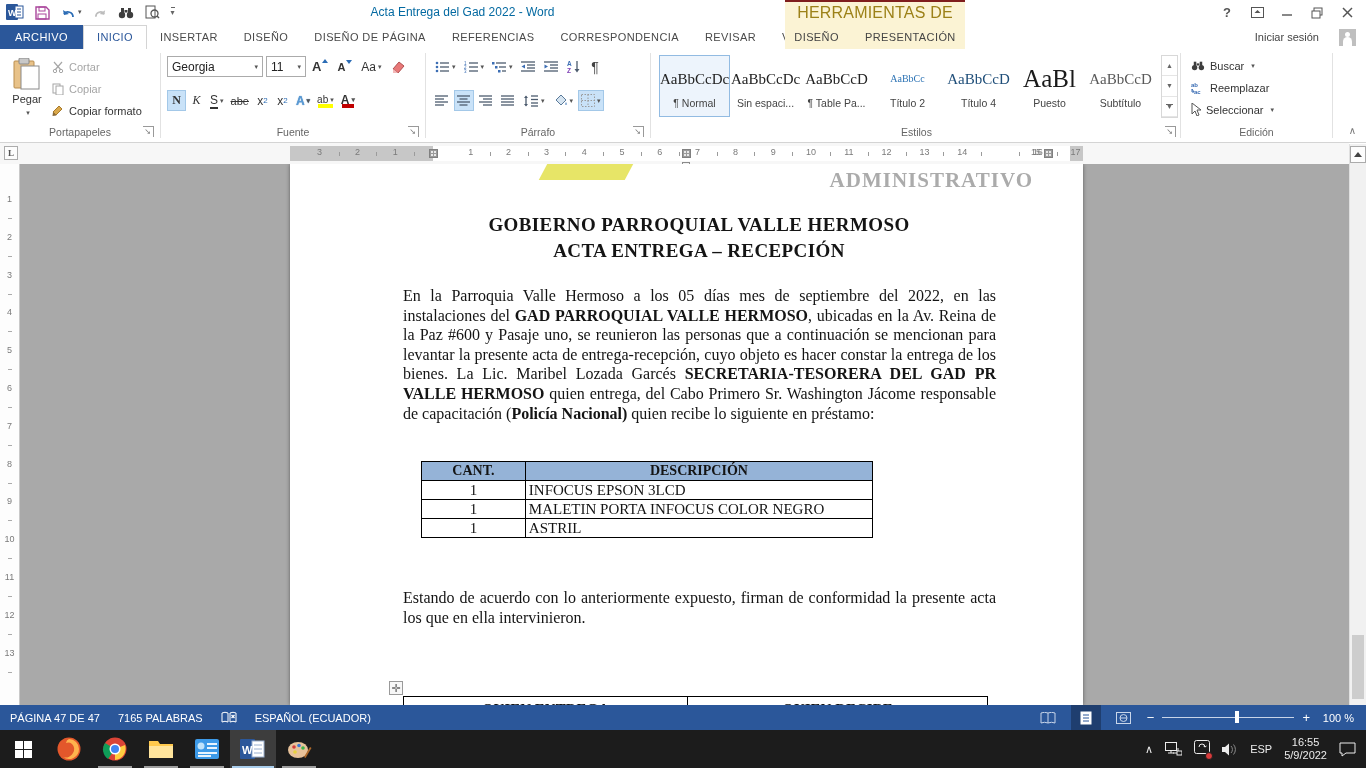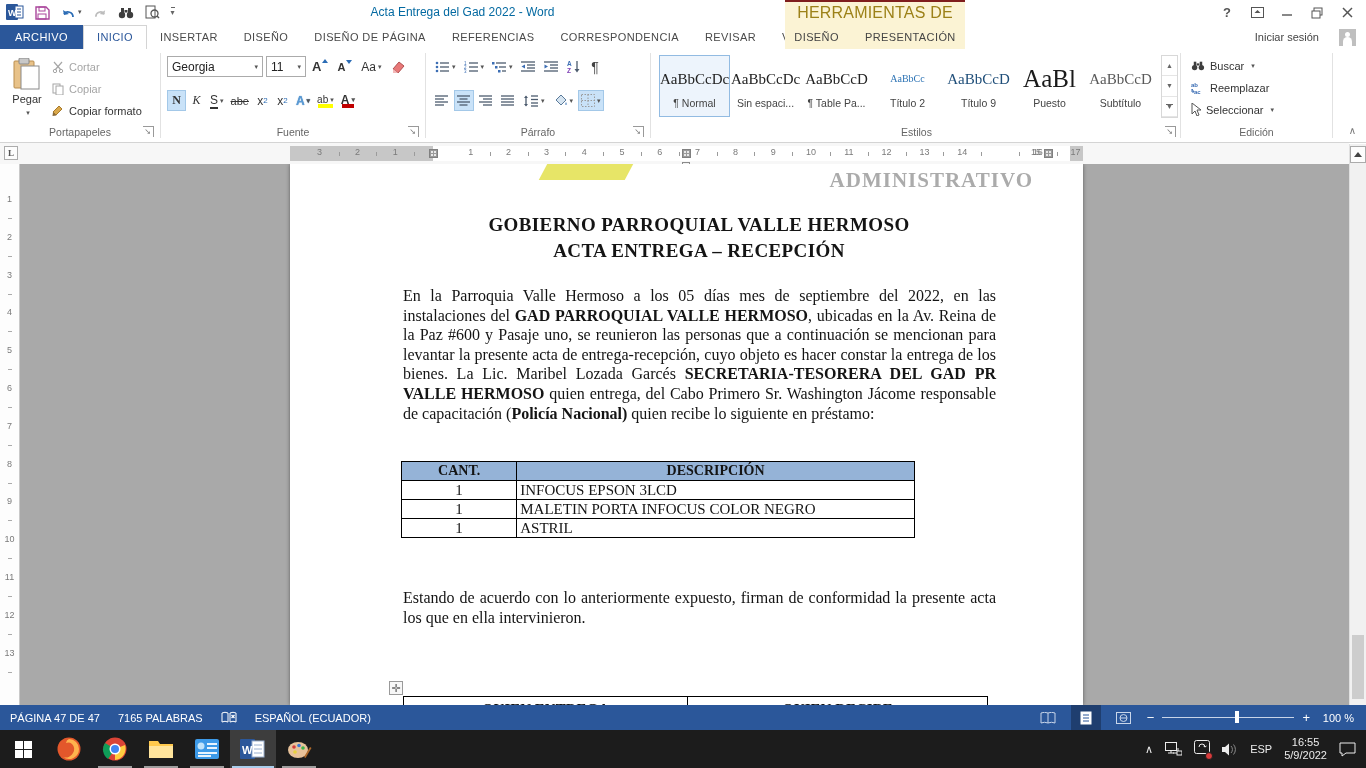--- a/index.html
+++ b/index.html
@@ -88,21 +88,21 @@
   .v-ruler{position:absolute;left:0;top:0;width:20px;height:100%;background:#FDFDFD;border-right:1px solid #C9C9C9}
   .vnum{position:absolute;left:0;width:19px;text-align:center;font-size:9px;color:#7A7A7A}
   .vtick{position:absolute;left:8px;width:4px;height:1px;background:#ABABAB}
   .page{position:absolute;left:290px;top:0;width:793px;height:541px;background:#fff;box-shadow:0 0 4px rgba(0,0,0,.45);font-family:"Liberation Serif",serif;color:#141414;overflow:hidden}
   .logo-shape{position:absolute;left:253px;top:0;width:86px;height:16px;background:#E7E567;transform:skewX(-28deg)}
   .watermark{position:absolute;right:50px;top:4px;font-size:21px;font-weight:bold;color:#ABABAB;letter-spacing:1px}
   .dtitle{position:absolute;left:113px;width:592px;text-align:center;font-size:19px;font-weight:bold;letter-spacing:.4px}
   .para{position:absolute;left:113px;width:593px;font-size:16px;line-height:19.6px;text-align:justify}
   .doc-table{border-collapse:collapse;position:absolute;font-size:15px}
   .doc-table td,.doc-table th{border:1px solid #000;padding:0 3px;height:19px;font-weight:normal}
-  .t1{left:111px;top:297px;width:514px}
+  .t1{left:131px;top:297px;width:452px}
   .t1 th{background:#95B3D7;font-weight:bold;font-size:14px;text-align:center;height:19px}
   .t1 .c-cant{width:125px;text-align:center}
   .t1 .c-desc{width:441px;text-align:left}
   .t2{left:113px;top:532px;width:585px}
   .t2 th{font-weight:bold;text-align:center;height:26px;font-size:15px}
   .move-handle{position:absolute;left:99px;top:517px;width:14px;height:14px;border:1px solid #9a9a9a;background:#F7F7F7;color:#666;font-size:11px;line-height:12px;text-align:center;font-family:"Liberation Sans",sans-serif}
 
   
   .scrollbar{position:absolute;top:144px;right:0;width:17px;height:561px;background:#F1F1F1;border-left:1px solid #E0E0E0}
   .sb-up{position:absolute;top:2px;left:0px;width:16px;height:17px;background:#FDFDFD;border:1px solid #ABABAB;display:flex;align-items:center;justify-content:center}
@@ -458,21 +458,21 @@
           <div class="style-item">
             <span class="ssample" style="color: rgb(34, 34, 34); font-size: 15px;">AaBbCcD</span>
             <span class="slabel">¶ Table Pa...</span>
           </div>
           <div class="style-item">
             <span class="ssample" style="color: rgb(46, 116, 181); font-size: 10px;">AaBbCc</span>
             <span class="slabel">Título 2</span>
           </div>
           <div class="style-item">
             <span class="ssample" style="color: rgb(31, 78, 121); font-size: 15px;">AaBbCcD</span>
-            <span class="slabel">Título 9</span>
+            <span class="slabel">Título 4</span>
           </div>
           <div class="style-item">
             <span class="ssample" style="color: rgb(26, 26, 26); font-size: 25px; text-align: center;">AaBl</span>
             <span class="slabel">Puesto</span>
           </div>
           <div class="style-item">
             <span class="ssample" style="color: rgb(89, 89, 89); font-size: 15px;">AaBbCcD</span>
             <span class="slabel">Subtítulo</span>
           </div>
         </div>

